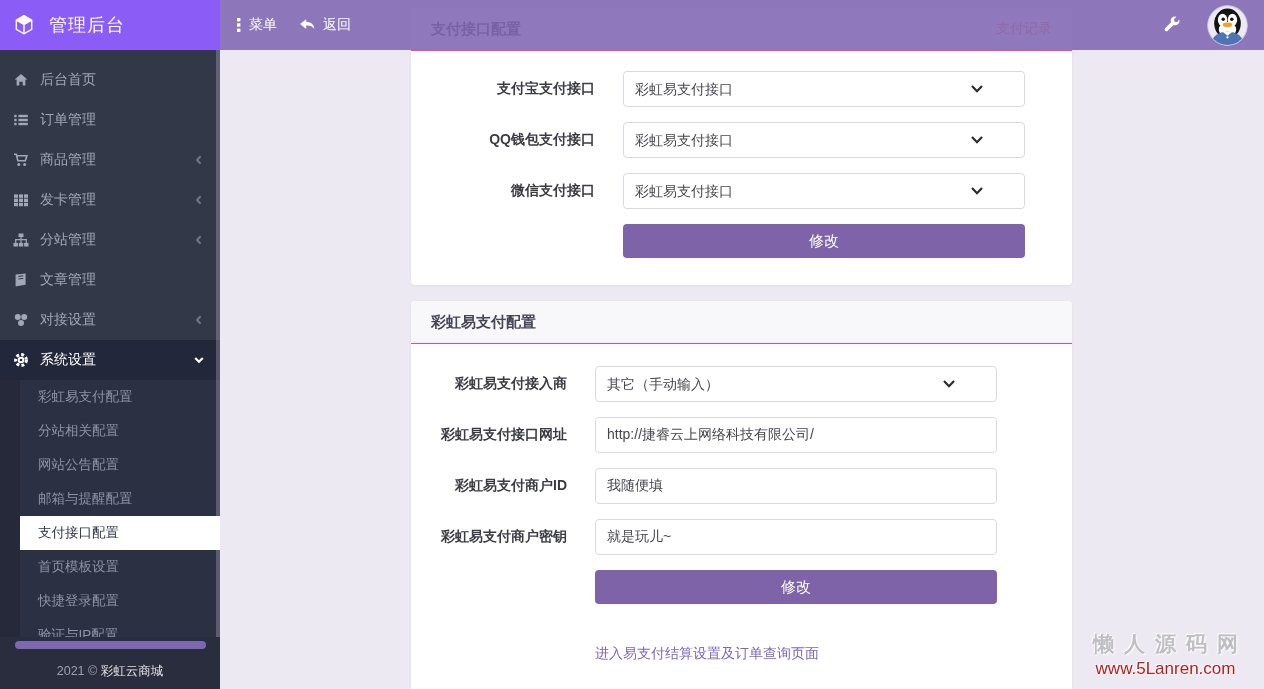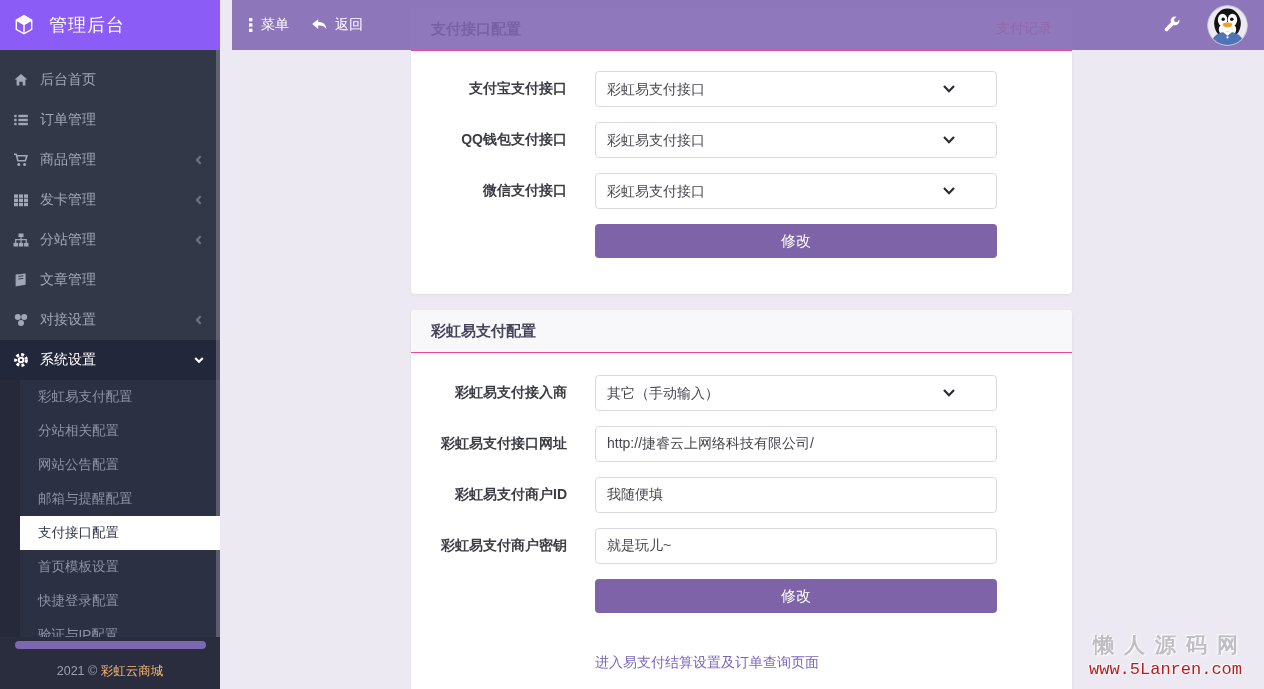--- a/index.html
+++ b/index.html
@@ -30,37 +30,37 @@
   .sub-item.active { background:#ffffff; color:#2e3345; }
 
   .sb-vthumb { position:absolute; top:50px; right:0; width:4px; height:588px;
                background:rgba(255,255,255,0.22); }
   .sb-footer { position:absolute; left:0; right:0; bottom:0; height:52px;
                background:#2a2d3e; z-index:2; }
   .sb-hthumb { position:absolute; top:4px; left:15px; width:191px; height:8px;
                border-radius:4px; background:#7c68b0; cursor:pointer; }
   .sb-copy { position:absolute; bottom:9px; width:100%; text-align:center;
              font-size:12.5px; color:#9ba0ae; }
-  .sb-copy a { color:#fdba74; text-decoration:none; cursor:pointer; }
+  .sb-copy a { color:#e5e5e5; text-decoration:none; cursor:pointer; }
 
   
   .main { position:absolute; left:220px; top:0; right:0; height:689px;
           background:#ece9f2; overflow:hidden; }
 
   .content { position:absolute; top:8px; left:191px; width:661px; }
 
   .card { background:#fff; border-radius:4px; box-shadow:0 1px 3px rgba(40,30,70,0.06); }
   .card + .card { margin-top:16px; }
   .card-header { height:43px; background:#f8f8fb; border-bottom:1px solid #ec4899;
                  border-radius:4px 4px 0 0; display:flex; align-items:center;
                  justify-content:space-between; padding:0 20px; }
   .card-title { font-size:15px; font-weight:bold; color:#45455a; }
   .header-link { font-size:14px; color:#ff7875; text-decoration:none; cursor:pointer; }
 
-  .card1 .card-body { padding:20px 0 36px 0; }
+  .card1 .card-body { padding:20px 0 27px 0;margin-left:28px; }
   .card2 .card-body { padding:22px 0 30px 0; }
 
   .form-row { display:flex; align-items:center; margin-bottom:15px; }
   .form-label { flex:0 0 184px; text-align:right; padding-right:28px;
                 font-size:14px; font-weight:bold; color:#3b3b44; }
   .control { position:relative; width:371px; }
   .control select, .text-input { width:402px; height:36px; border:1px solid #d9d9e2;
       border-radius:4px; background:#fff; font-size:14px; color:#45454e;
       padding:0 30px 0 11px; outline:none;
       font-family:"Liberation Sans","DejaVu Sans",sans-serif;
@@ -70,33 +70,33 @@
            display:inline-flex; pointer-events:none; color:#2b2b31; }
 
   .submit-btn { display:block; margin-left:184px; width:402px; height:34px;
       background:#7e63a8; border:none; border-radius:4px; color:#fff; font-size:15px;
       cursor:pointer; font-family:"Liberation Sans","DejaVu Sans",sans-serif; }
 
   .settle-link { display:inline-block; margin:41px 0 0 184px; font-size:14px;
                  color:#7b65bd; text-decoration:none; cursor:pointer; }
 
   
-  .topbar { position:absolute; left:12px; top:0; right:0; height:50px;
+  .topbar { position:absolute; left:0; top:0; right:0; height:50px;
             background:rgba(128,101,177,0.87); z-index:10;
             display:flex; align-items:center; padding:0 16px; }
   .tb-item { display:flex; align-items:center; color:#fff; font-size:14px;
              margin-right:22px; cursor:pointer; }
   .tb-item .tb-ic { display:inline-flex; margin-right:7px; }
   .tb-right { margin-left:auto; display:flex; align-items:center; }
   .tb-tool { display:inline-flex; width:18px; height:18px; margin-right:26px; cursor:pointer; }
   .avatar { width:41px; height:41px; border-radius:50%; overflow:hidden; cursor:pointer;
             display:inline-flex; }
 
   
-  .watermark { position:absolute; right:16px; bottom:10px; text-align:center; z-index:40;font-family:Liberation Mono, monospace; }
+  .watermark { position:absolute; right:16px; bottom:10px; text-align:center; z-index:40; }
   .wm1 { font-size:21px; font-weight:bold; color:#bfbec5; letter-spacing:10px;
          padding-left:10px; text-shadow:-1px -1px 0 #fff, 1px 1px 2px rgba(255,255,255,0.95); }
   .wm2 { font-size:17px; color:#b91c1c; margin-top:1px;
          text-shadow:-1px -1px 0 #fff, 1px 1px 2px rgba(255,255,255,0.95); }
 </style>
 </head>
 <body>
 
 <div class="app">
 

